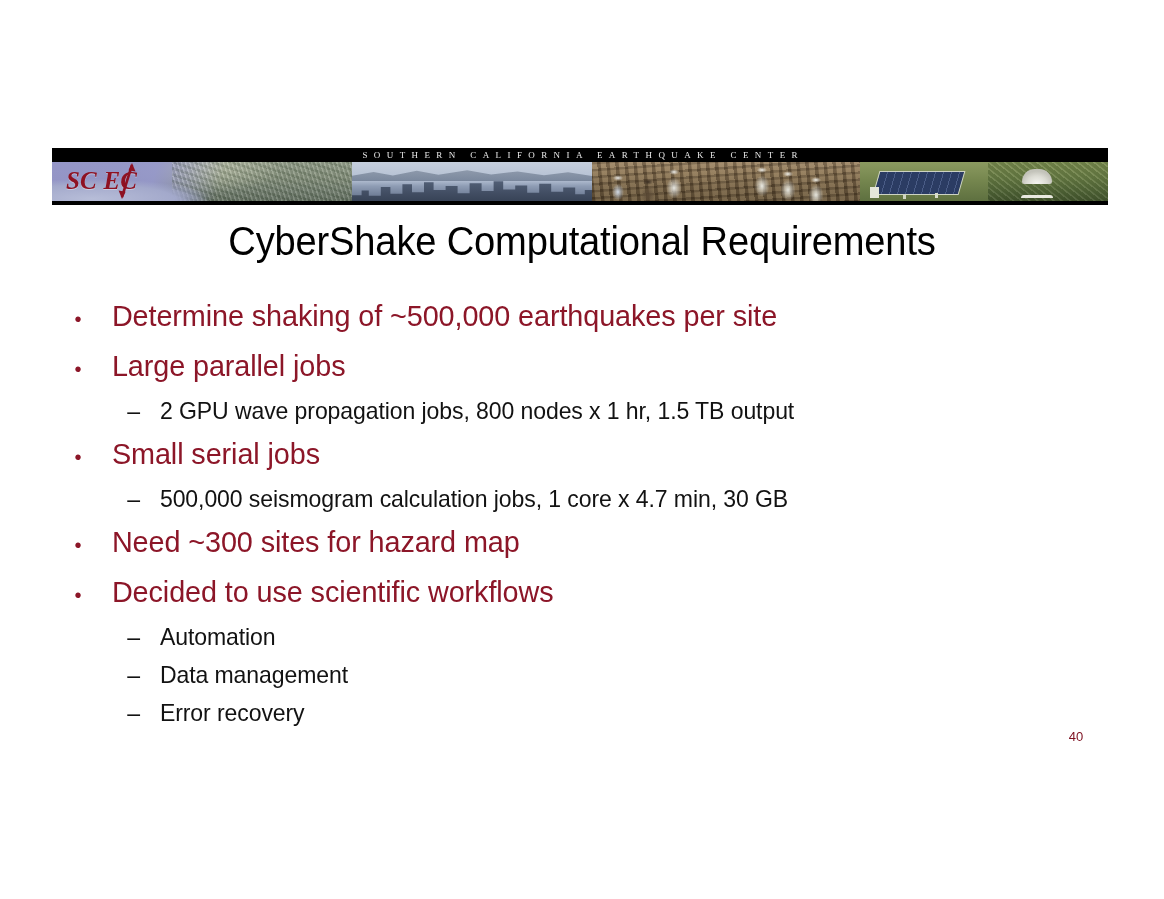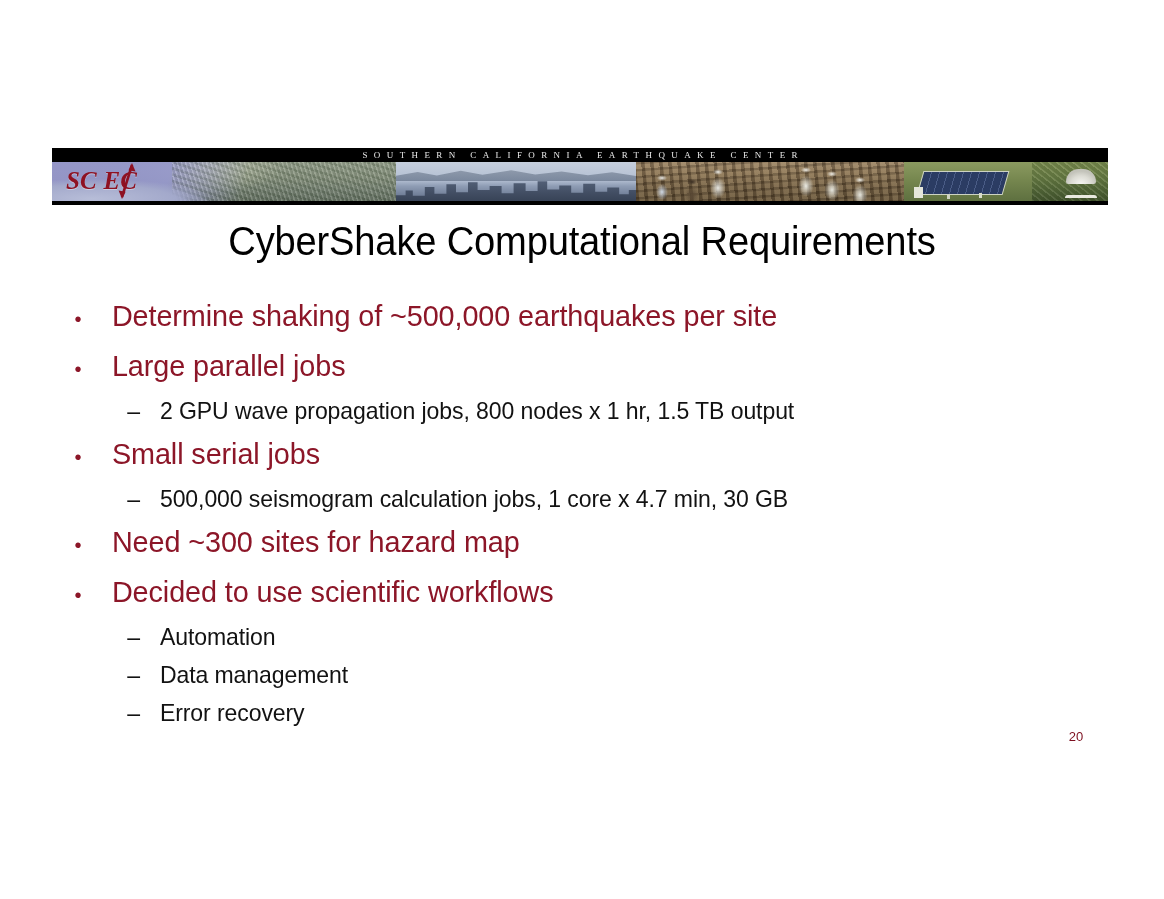--- a/index.html
+++ b/index.html
@@ -78,21 +78,20 @@
   .seg-logo {
     width: 300px;
     background:
       linear-gradient(105deg,
         rgba(150,150,205,0.92) 0%,
         rgba(150,152,206,0.90) 34%,
         rgba(150,152,206,0.45) 46%,
         rgba(150,152,206,0.00) 56%),
       radial-gradient(ellipse 120px 40px at 150px 4px, #b9bfa7 0%, rgba(185,191,167,0) 70%),
       linear-gradient(180deg, #8e9a86 0%, #7f8b77 40%, #6f7c6d 70%, #5d6a5c 100%);
-    padding-left: 44px;
   }
   .seg-logo::before { 
     content: "";
     position: absolute; left: 120px; top: 0; right: 0; bottom: 0;
     background:
       repeating-linear-gradient(72deg,
         rgba(255,255,255,0.15) 0px, rgba(255,255,255,0.15) 1px,
         rgba(0,0,0,0.10) 2px, rgba(0,0,0,0.10) 4px),
       repeating-linear-gradient(18deg,
         rgba(80,95,70,0.25) 0px, rgba(80,95,70,0.25) 2px,
@@ -399,15 +398,15 @@
       <span class="text">Data management</span>
     </div>
 
     <div class="l2">
       <span class="marker">–</span>
       <span class="text">Error recovery</span>
     </div>
 
   </div>
 
-  <div class="page-number">20</div>
+  <div class="page-number">40</div>
 
 </div>
 
 </body></html>

